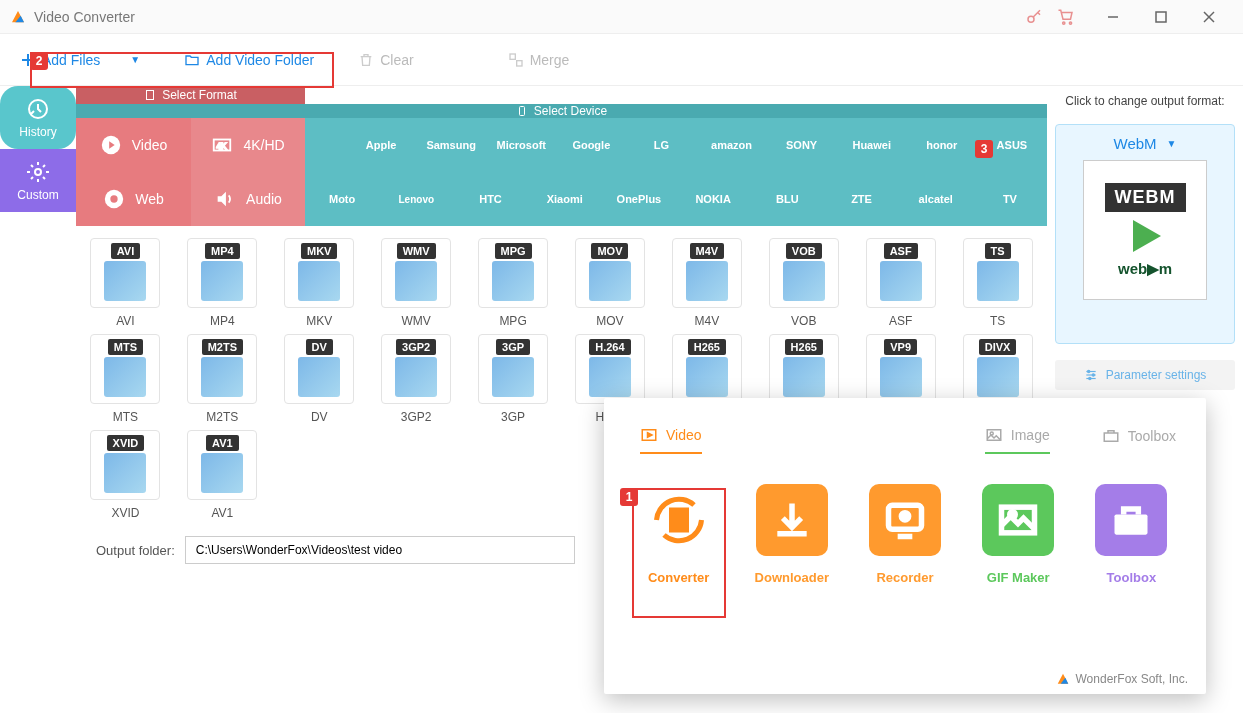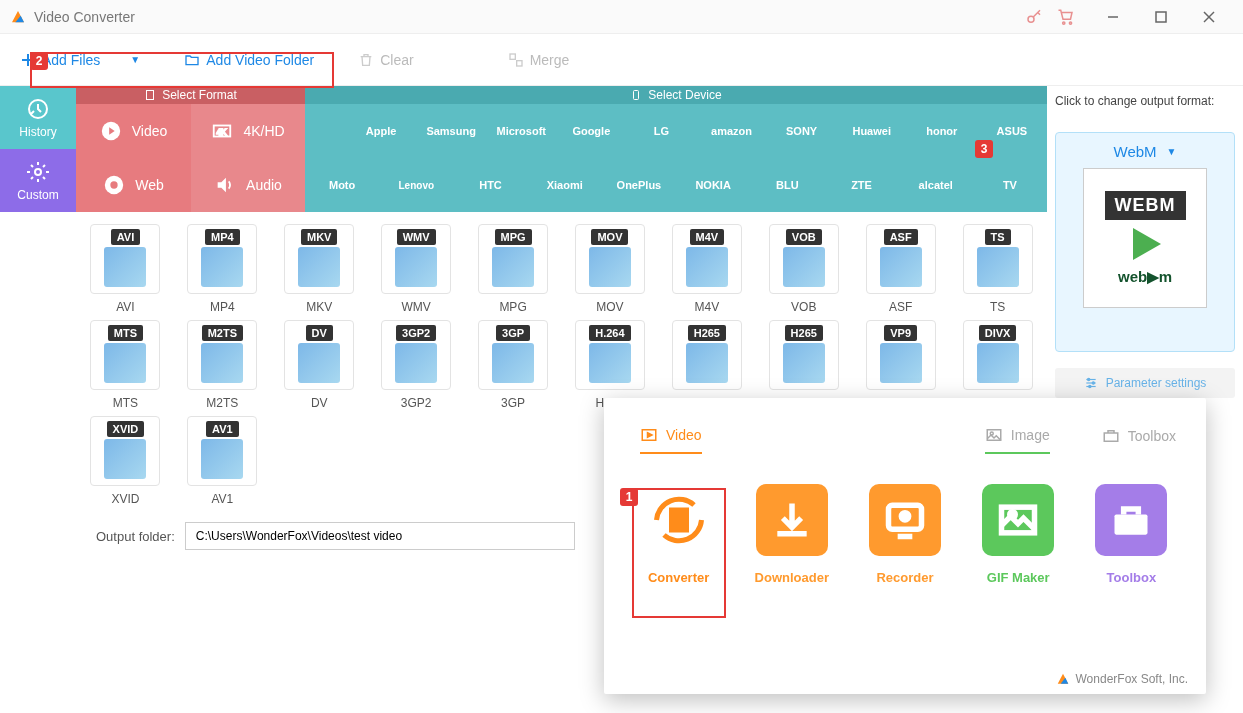--- a/index.html
+++ b/index.html
@@ -13,45 +13,45 @@
 
 .toolbar { height: 52px; display: flex; align-items: center; padding: 0 10px; border-bottom: 1px solid #eee; gap: 24px; }
 .toolbar .group { display: flex; align-items: center; gap: 6px; font-size: 14px; color: #666; padding: 8px 10px; }
 .toolbar .add-files { color: #1e88e5; }
 .annotate-box-2 { position: absolute; left: 30px; top: 52px; width: 304px; height: 36px; border: 2px solid #e53935; }
 .annotate-num { position: absolute; width: 18px; height: 18px; background: #e53935; color: #fff; font-size: 12px; font-weight: bold; border-radius: 3px; display: flex; align-items: center; justify-content: center; }
 
 .main-wrap { display: flex; height: calc(100% - 86px); }
 .left-sidebar { width: 76px; }
 .side-btn { height: 63px; display: flex; flex-direction: column; align-items: center; justify-content: center; color: #fff; font-size: 12px; gap: 4px; }
-.side-history { background: #59c6cc; }
+.side-history { background: #59c6cc; border-radius: 18px; }
 .side-custom { background: #8d6ce8; }
 
 .center { flex: 1; padding-bottom: 10px; }
-.cat-row { display: flex; }
+.cat-row { display: flex; flex-direction: column; }
 .cat-head-format { background: #c95f63; color: #fff; font-size: 12px; display: flex; align-items: center; justify-content: center; height: 18px; width: 229px; gap: 6px; }
 .cat-head-device { background: #4aaab0; color: #fff; font-size: 12px; display: flex; align-items: center; justify-content: center; height: 18px; flex: 1; gap: 6px; }
 .cat-cells { display: flex; }
 .cat-cell { height: 54px; display: flex; align-items: center; justify-content: center; color: #fff; gap: 10px; font-size: 14px; }
 .fc1 { background: #e77b7f; width: 115px; }
 .fc2 { background: #e8888c; width: 114px; }
 .dc { background: #5dbec4; width: 65px; }
 
 .grid { padding: 12px 2px 4px 2px; display: grid; grid-template-columns: repeat(10, 1fr); gap: 6px 2px; }
 .fmt { display: flex; flex-direction: column; align-items: center; font-size: 12px; color: #555; }
 .fmt-icon { width: 70px; height: 70px; border: 1px solid #e3e3e3; border-radius: 4px; background: #fff; display: flex; flex-direction: column; align-items: center; justify-content: flex-start; padding-top: 4px; }
 .fmt-badge { background: #333; color: #fff; font-size: 11px; font-weight: bold; padding: 2px 6px; border-radius: 2px; margin-bottom: 2px; }
 .fmt-art { width: 42px; height: 40px; background: linear-gradient(135deg,#7db8e8,#a8d8f0); border-radius: 3px; }
 .fmt-label { margin-top: 6px; }
 
 .output-bar { margin: 12px 20px 0 20px; display: flex; align-items: center; gap: 10px; font-size: 13px; color: #555; }
 .output-bar input { flex: 1; border: 1px solid #ccc; padding: 6px 10px; font-size: 12px; max-width: 390px; }
 
 .right-panel { width: 196px; padding: 8px; font-size: 12px; color: #444; }
-.right-title { text-align: left; margin-bottom: 24px; }
+.right-title { text-align: center; margin-bottom: 16px; }
 .output-card { border: 1px solid #b3e0f8; background: #e8f6ff; border-radius: 4px; padding: 10px; min-height: 220px; display: flex; flex-direction: column; align-items: center; }
 .output-head { display: flex; align-items: center; width: 100%; justify-content: center; gap: 10px; color: #1e88e5; font-size: 15px; margin-bottom: 8px; }
 .output-head .tri { color: #1e88e5; font-size: 10px; }
 .webm-box { background: #fff; border: 1px solid #ccc; width: 124px; height: 140px; display: flex; flex-direction: column; align-items: center; justify-content: center; }
 .param-btn { margin-top: 16px; background: #f3f3f3; color: #68b3e8; padding: 8px; border-radius: 3px; text-align: center; font-size: 12px; display:flex; align-items:center; justify-content:center; gap:8px;}
 
 .overlay-window { position: absolute; left: 604px; top: 398px; width: 602px; height: 296px; background: #fff; box-shadow: 0 6px 24px rgba(0,0,0,0.25); border-radius: 2px; }
 .overlay-tabs { display: flex; padding: 28px 30px 10px 36px; gap: 52px; font-size: 14px; color: #aaa; }
 .overlay-tab { display: flex; align-items: center; gap: 8px; padding-bottom: 8px; }
 .overlay-tab.active { color: #ff8c1a; border-bottom: 2px solid #ff8c1a; }

